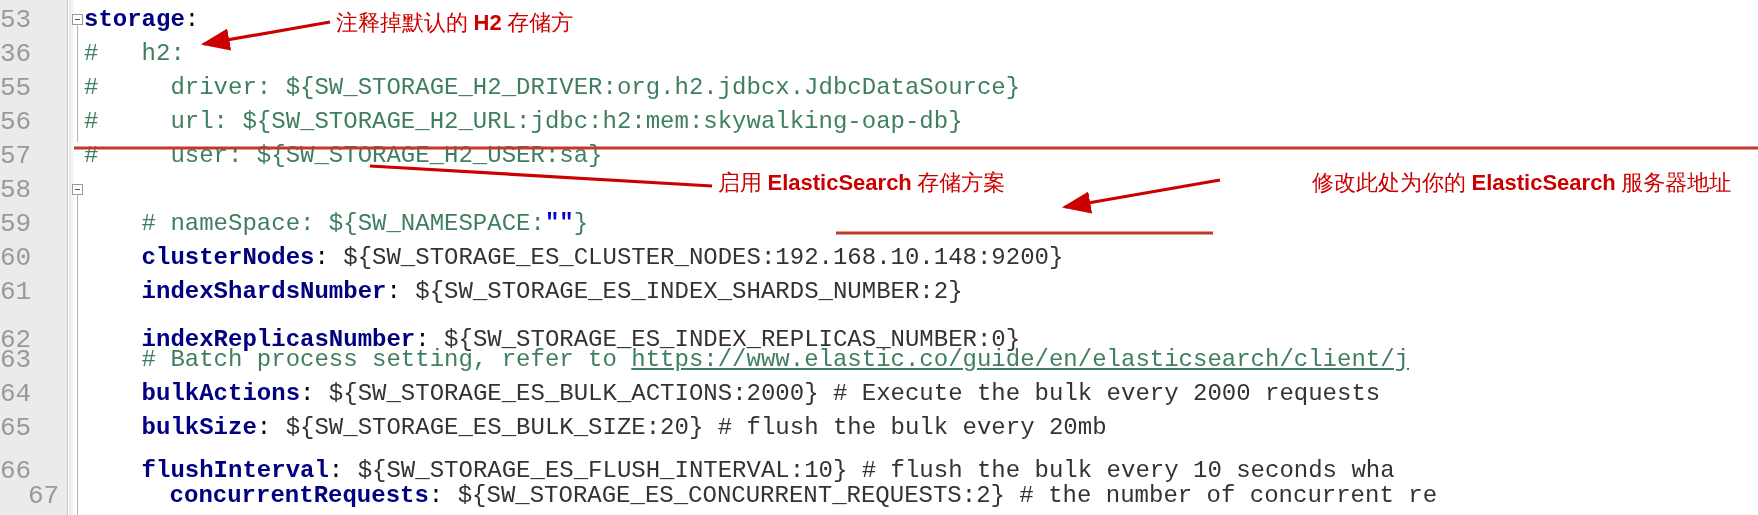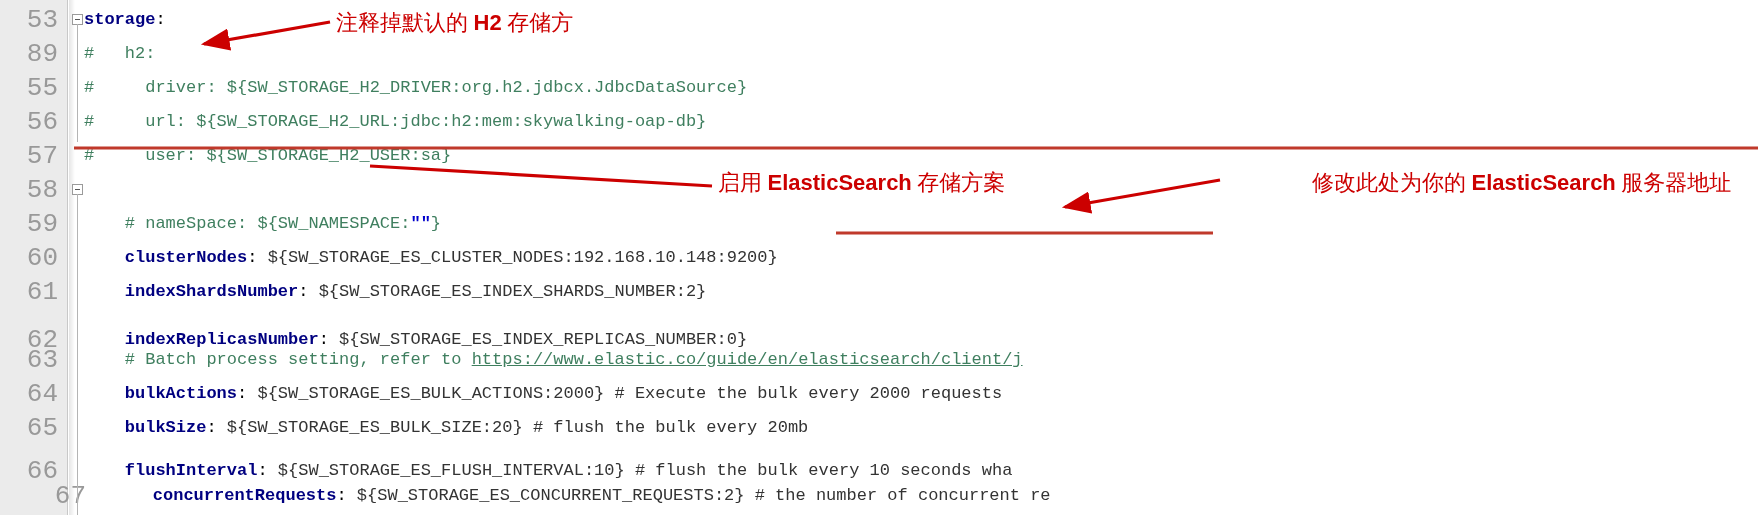--- a/index.html
+++ b/index.html
@@ -49,33 +49,32 @@
     position: absolute;
     left: 0;
     height: 34px;
     width: 1758px;
     white-space: pre;
   }
   .lineno {
     position: absolute;
     left: 0;
     width: 58px;
-    text-align: right;
     color: #999999;
     font-size: 26px;
     line-height: 34px;
     font-family: "Liberation Mono", "DejaVu Sans Mono", monospace;
   }
   .code {
     position: absolute;
     left: 84px;
     top: 0;
     height: 34px;
     line-height: 34px;
-    font-size: 17px;
+    font-size: 24px;
     letter-spacing: 0px;
     white-space: pre;
     font-family: "Liberation Mono", "DejaVu Sans Mono", monospace;
   }
   .k   { color: #000080; font-weight: bold; }   
   .p   { color: #000000; }                       
   .v   { color: #333333; }                       
   .cm  { color: #3f7f5f; }                       
   .str { color: #0000cc; font-weight: bold; }    
   .lnk { color: #3f7f5f; text-decoration: underline; }
@@ -135,21 +134,21 @@
 
 <div id="screenshot">
 
   <div class="gutter"></div>
   <div class="fold-col"></div>
   <div class="gutter-shadow"></div>
 
   <div class="code-layer" id="code-layer">
       <div class="line" style="top: 3px;"><div class="lineno">53</div><div class="code"><span class="k">storage</span><span class="p">:</span></div></div>
       <div class="fold" style="top: 14px;"></div>
-      <div class="line" style="top: 37px;"><div class="lineno">89</div><div class="code"><span class="cm">#   h2:</span></div></div>
+      <div class="line" style="top: 37px;"><div class="lineno">36</div><div class="code"><span class="cm">#   h2:</span></div></div>
       <div class="line" style="top: 71px; padding-left: 35px;"><div class="lineno">55</div><div class="code"><span class="cm">#     driver: ${SW_STORAGE_H2_DRIVER:org.h2.jdbcx.JdbcDataSource}</span></div></div>
       <div class="line" style="top: 105px;"><div class="lineno">56</div><div class="code"><span class="cm">#     url: ${SW_STORAGE_H2_URL:jdbc:h2:mem:skywalking-oap-db}</span></div></div>
       <div class="line" style="top: 139px;"><div class="lineno">57</div><div class="code"><span class="cm">#     user: ${SW_STORAGE_H2_USER:sa}</span></div></div>
       <div class="line" style="top: 173px; padding-left: 20px;"><div class="lineno">58</div></div>
       <div class="fold" style="top: 184px;"></div>
       <div class="line" style="top: 207px;"><div class="lineno">59</div><div class="code"><span class="cm">    # nameSpace: ${SW_NAMESPACE:</span><span class="str">""</span><span class="cm">}</span></div></div>
       <div class="line" style="top: 241px;"><div class="lineno">60</div><div class="code"><span class="k">    clusterNodes</span><span class="p">: </span><span class="v">${SW_STORAGE_ES_CLUSTER_NODES:192.168.10.148:9200}</span></div></div>
       <div class="line" style="top: 275px;"><div class="lineno">61</div><div class="code"><span class="k">    indexShardsNumber</span><span class="p">: </span><span class="v">${SW_STORAGE_ES_INDEX_SHARDS_NUMBER:2}</span></div></div>
       <div class="line" style="top: 309px; margin-top: 14px;"><div class="lineno">62</div><div class="code"><span class="k">    indexReplicasNumber</span><span class="p">: </span><span class="v">${SW_STORAGE_ES_INDEX_REPLICAS_NUMBER:0}</span></div></div>
       <div class="line" style="top: 343px;"><div class="lineno">63</div><div class="code"><span class="cm">    # Batch process setting, refer to </span><span class="lnk">https://www.elastic.co/guide/en/elasticsearch/client/j</span></div></div>

